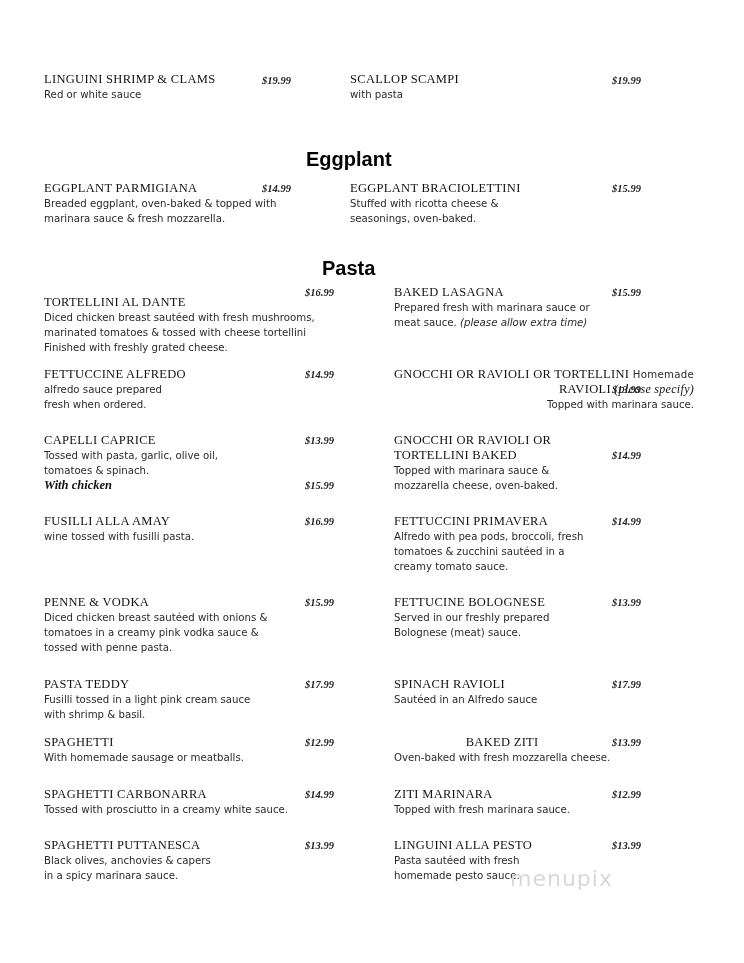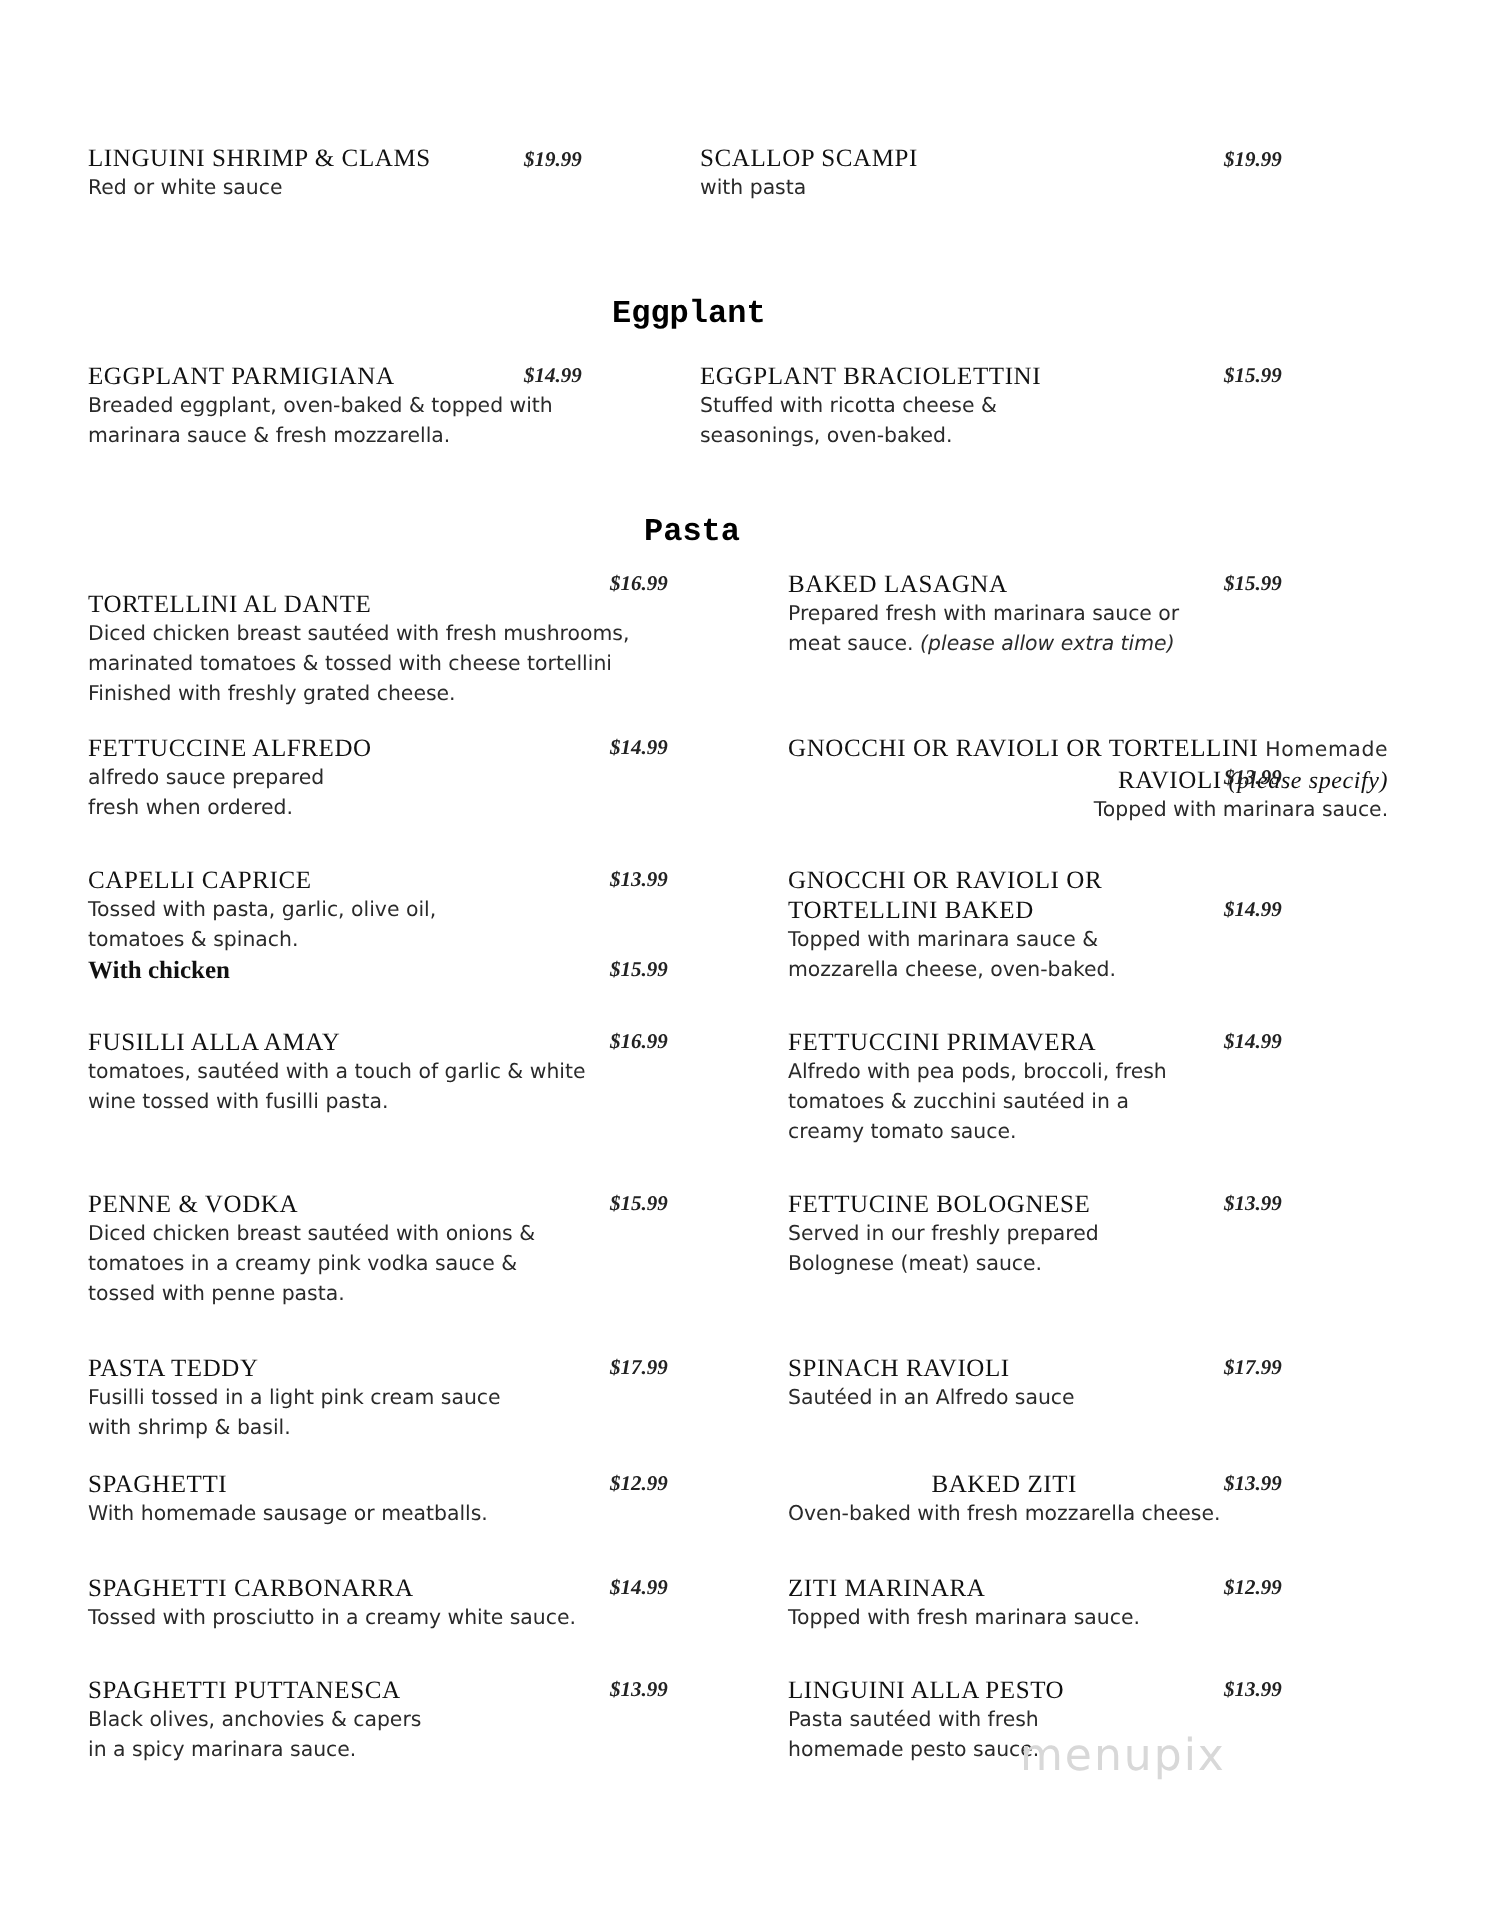--- a/index.html
+++ b/index.html
@@ -2,22 +2,22 @@
 <html><head>
 <meta charset="utf-8">
 <style>
   html, body { margin: 0; padding: 0; background: #ffffff; }
   body { width: 744px; height: 963px; position: relative; overflow: hidden; color: #1a1a1a; }
   .item { position: absolute; }
   .name { font-family: "Liberation Serif", serif; font-size: 12.5px; letter-spacing: 0.3px; color: #111; line-height: 15px; white-space: nowrap; }
   .desc { font-family: "DejaVu Sans", sans-serif; font-size: 10.2px; color: #2a2a2a; line-height: 15px; white-space: nowrap; }
   .desc i { font-style: italic; }
   .price { position: absolute; font-family: "Liberation Serif", serif; font-style: italic; font-weight: bold; font-size: 10.5px; color: #222; white-space: nowrap; }
-  .heading { position: absolute; font-family: Liberation Mono, monospace; font-weight: bold; font-size: 16px; color: #000; }
-  .sub { font-family: "Liberation Serif", serif; font-size: 12.5px; color: #111; line-height: 15px; font-weight: bold; }
+  .heading { position: absolute; font-family: Liberation Sans, sans-serif; font-weight: bold; font-size: 20px; color: #000; }
+  .sub { font-family: "Liberation Serif", serif; font-size: 12.5px; color: #111; line-height: 15px; font-weight: bold; font-style: italic; }
   .spec { font-family: "Liberation Serif", serif; font-style: italic; font-size: 12px; margin-top: 24px; }
   .homemade { font-family: "DejaVu Sans", sans-serif; font-size: 10.2px; color: #2a2a2a; }
   .watermark { position: absolute; font-family: "DejaVu Sans", sans-serif; font-size: 22px; color: #d8d8d8; letter-spacing: 1px; }
 </style>
 </head>
 <body>
 
 <div class="item" style="left:44px; top:72px;">
   <div class="name">LINGUINI SHRIMP &amp; CLAMS</div>
   <div class="desc">Red or white sauce</div>
@@ -67,21 +67,20 @@
   <div class="name">CAPELLI CAPRICE</div>
   <div class="desc">Tossed with pasta, garlic, olive oil,</div>
   <div class="desc">tomatoes &amp; spinach.</div>
   <div class="sub">With chicken</div>
 </div>
 <div class="price" style="left:305px; top:435px;">$13.99</div>
 <div class="price" style="left:305px; top:480px;">$15.99</div>
 
 <div class="item" style="left:44px; top:514px;">
   <div class="name">FUSILLI ALLA AMAY</div>
-  <div class="desc">tomatoes, sautéed with a touch of garlic &amp; white</div>
   <div class="desc">wine tossed with fusilli pasta.</div>
 </div>
 <div class="price" style="left:305px; top:516px;">$16.99</div>
 
 <div class="item" style="left:44px; top:595px;">
   <div class="name">PENNE &amp; VODKA</div>
   <div class="desc">Diced chicken breast sautéed with onions &amp;</div>
   <div class="desc">tomatoes in a creamy pink vodka sauce &amp;</div>
   <div class="desc">tossed with penne pasta.</div>
 </div>

